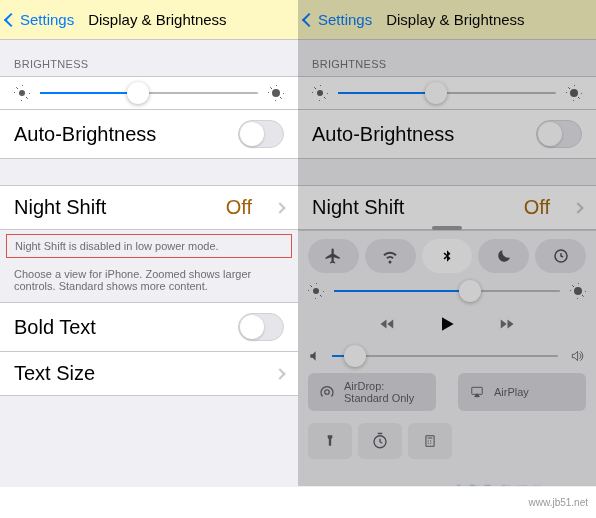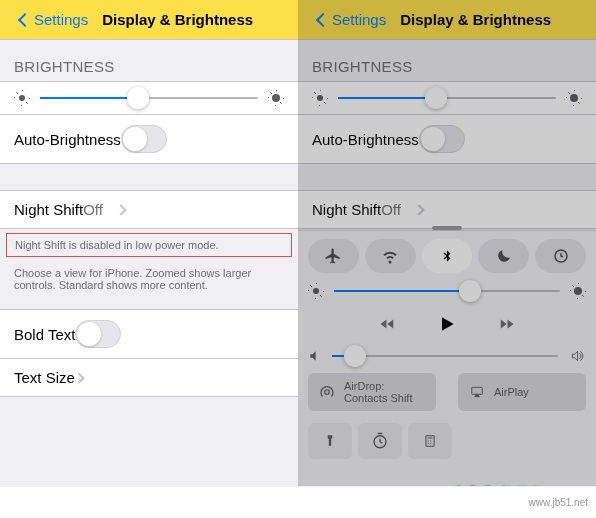--- a/index.html
+++ b/index.html
@@ -1,30 +1,30 @@
 <!DOCTYPE html>
 <html><head>
 <meta charset="utf-8">
 <style>
 *{box-sizing:border-box;margin:0;padding:0;font-family:-apple-system,Helvetica,Arial,sans-serif;-webkit-font-smoothing:antialiased}
 body{width:596px;height:518px;background:#fff;overflow:hidden;position:relative}
 .stage{display:flex;width:596px;height:495px}
 .panel{flex:1;position:relative;background:#efeff4;overflow:hidden}
 .panel.right{filter:brightness(.82) contrast(.95)}
-.nav{height:40px;background:#fde047;border-bottom:1px solid #c8c7cc;display:flex;align-items:center;padding:0 20px;font-size:15px}
+.nav{height:40px;background:#fef9c3;border-bottom:1px solid #c8c7cc;display:flex;align-items:center;padding:0 6px;font-size:15px}
 .back{color:#007aff;display:flex;align-items:center;gap:2px}
 .chev{width:10px;height:10px;border-left:2px solid #007aff;border-bottom:2px solid #007aff;transform:rotate(45deg);margin-right:2px}
-.title{font-weight:700;margin-left:14px;color:#000}
-.hdr{font-size:15px;color:#6d6d72;padding:18px 14px 6px;letter-spacing:.3px}
-.row{background:#fff;border-top:1px solid #c8c7cc;border-bottom:1px solid #c8c7cc;padding:10px 14px;display:flex;align-items:center;justify-content:flex-start;font-size:15px;color:#000}
+.title{font-weight:400;margin-left:14px;color:#000}
+.hdr{font-size:11px;color:#6d6d72;padding:18px 14px 6px;letter-spacing:.3px}
+.row{background:#fff;border-top:1px solid #c8c7cc;border-bottom:1px solid #c8c7cc;padding:10px 14px;display:flex;align-items:center;justify-content:space-between;font-size:20px;color:#000}
 .row+.row{border-top:0}
 .row.slider{padding:8px 14px}
-.val{color:#737373;display:flex;align-items:center;gap:14px}
+.val{color:#a16207;display:flex;align-items:center;gap:24px}
 .disc{width:8px;height:8px;border-top:2px solid #c7c7cc;border-right:2px solid #c7c7cc;transform:rotate(45deg)}
-.foot{font-size:11px;color:#6d6d72;padding:6px 14px 18px}
+.foot{font-size:11px;color:#6d6d72;padding:6px 14px 10px}
 .foot.boxed{border:1.5px solid #d9534f;margin:4px 6px;padding:5px 8px}
 .toggle{width:46px;height:28px;border-radius:14px;background:#e5e5ea;border:1px solid #d1d1d6;position:relative}
 .toggle::after{content:"";position:absolute;left:1px;top:1px;width:24px;height:24px;background:#fff;border-radius:50%;box-shadow:0 1px 3px rgba(0,0,0,.2)}
 .track{flex:1;height:2px;background:#b8b8bd;margin:0 10px;position:relative;border-radius:1px}
 .track .fill{position:absolute;left:0;top:0;height:100%;background:#007aff}
 .knob{position:absolute;top:-10px;width:22px;height:22px;background:#fff;border-radius:50%;box-shadow:0 1px 4px rgba(0,0,0,.3)}
 .sun{width:16px;height:16px;position:relative}
 .sun::before{content:"";position:absolute;inset:4px;border-radius:50%;background:#5a5a5f}
 .sun.small::before{inset:5px}
 .sun::after{content:"";position:absolute;inset:0;background:repeating-conic-gradient(#5a5a5f 0 4deg,transparent 4deg 45deg);border-radius:50%;-webkit-mask:radial-gradient(circle,transparent 5px,#000 5px)}
@@ -204,21 +204,21 @@
       </div>
 
       <div class="tiles">
         <div class="tile">
           <svg width="18" height="18" viewBox="0 0 24 24" fill="none" stroke="currentColor" stroke-width="1.6">
               <circle cx="12" cy="12" r="3"></circle>
               <path d="M6 18a8 8 0 1 1 12 0"></path>
             </svg>
           <span class="t2">
               <span>AirDrop:</span>
-              <span>Contacts Shift</span>
+              <span>Standard Only</span>
             </span>
         </div>
         <div class="tile" style="justify-content:flex-start">
           <svg width="18" height="14" viewBox="0 0 24 24" fill="none" stroke="currentColor" stroke-width="1.6">
               <rect x="3" y="4" width="18" height="12" rx="1"></rect>
               <path d="M8 20l4-5 4 5z" fill="currentColor"></path>
             </svg>
           <span>AirPlay</span>
         </div>
       </div>

